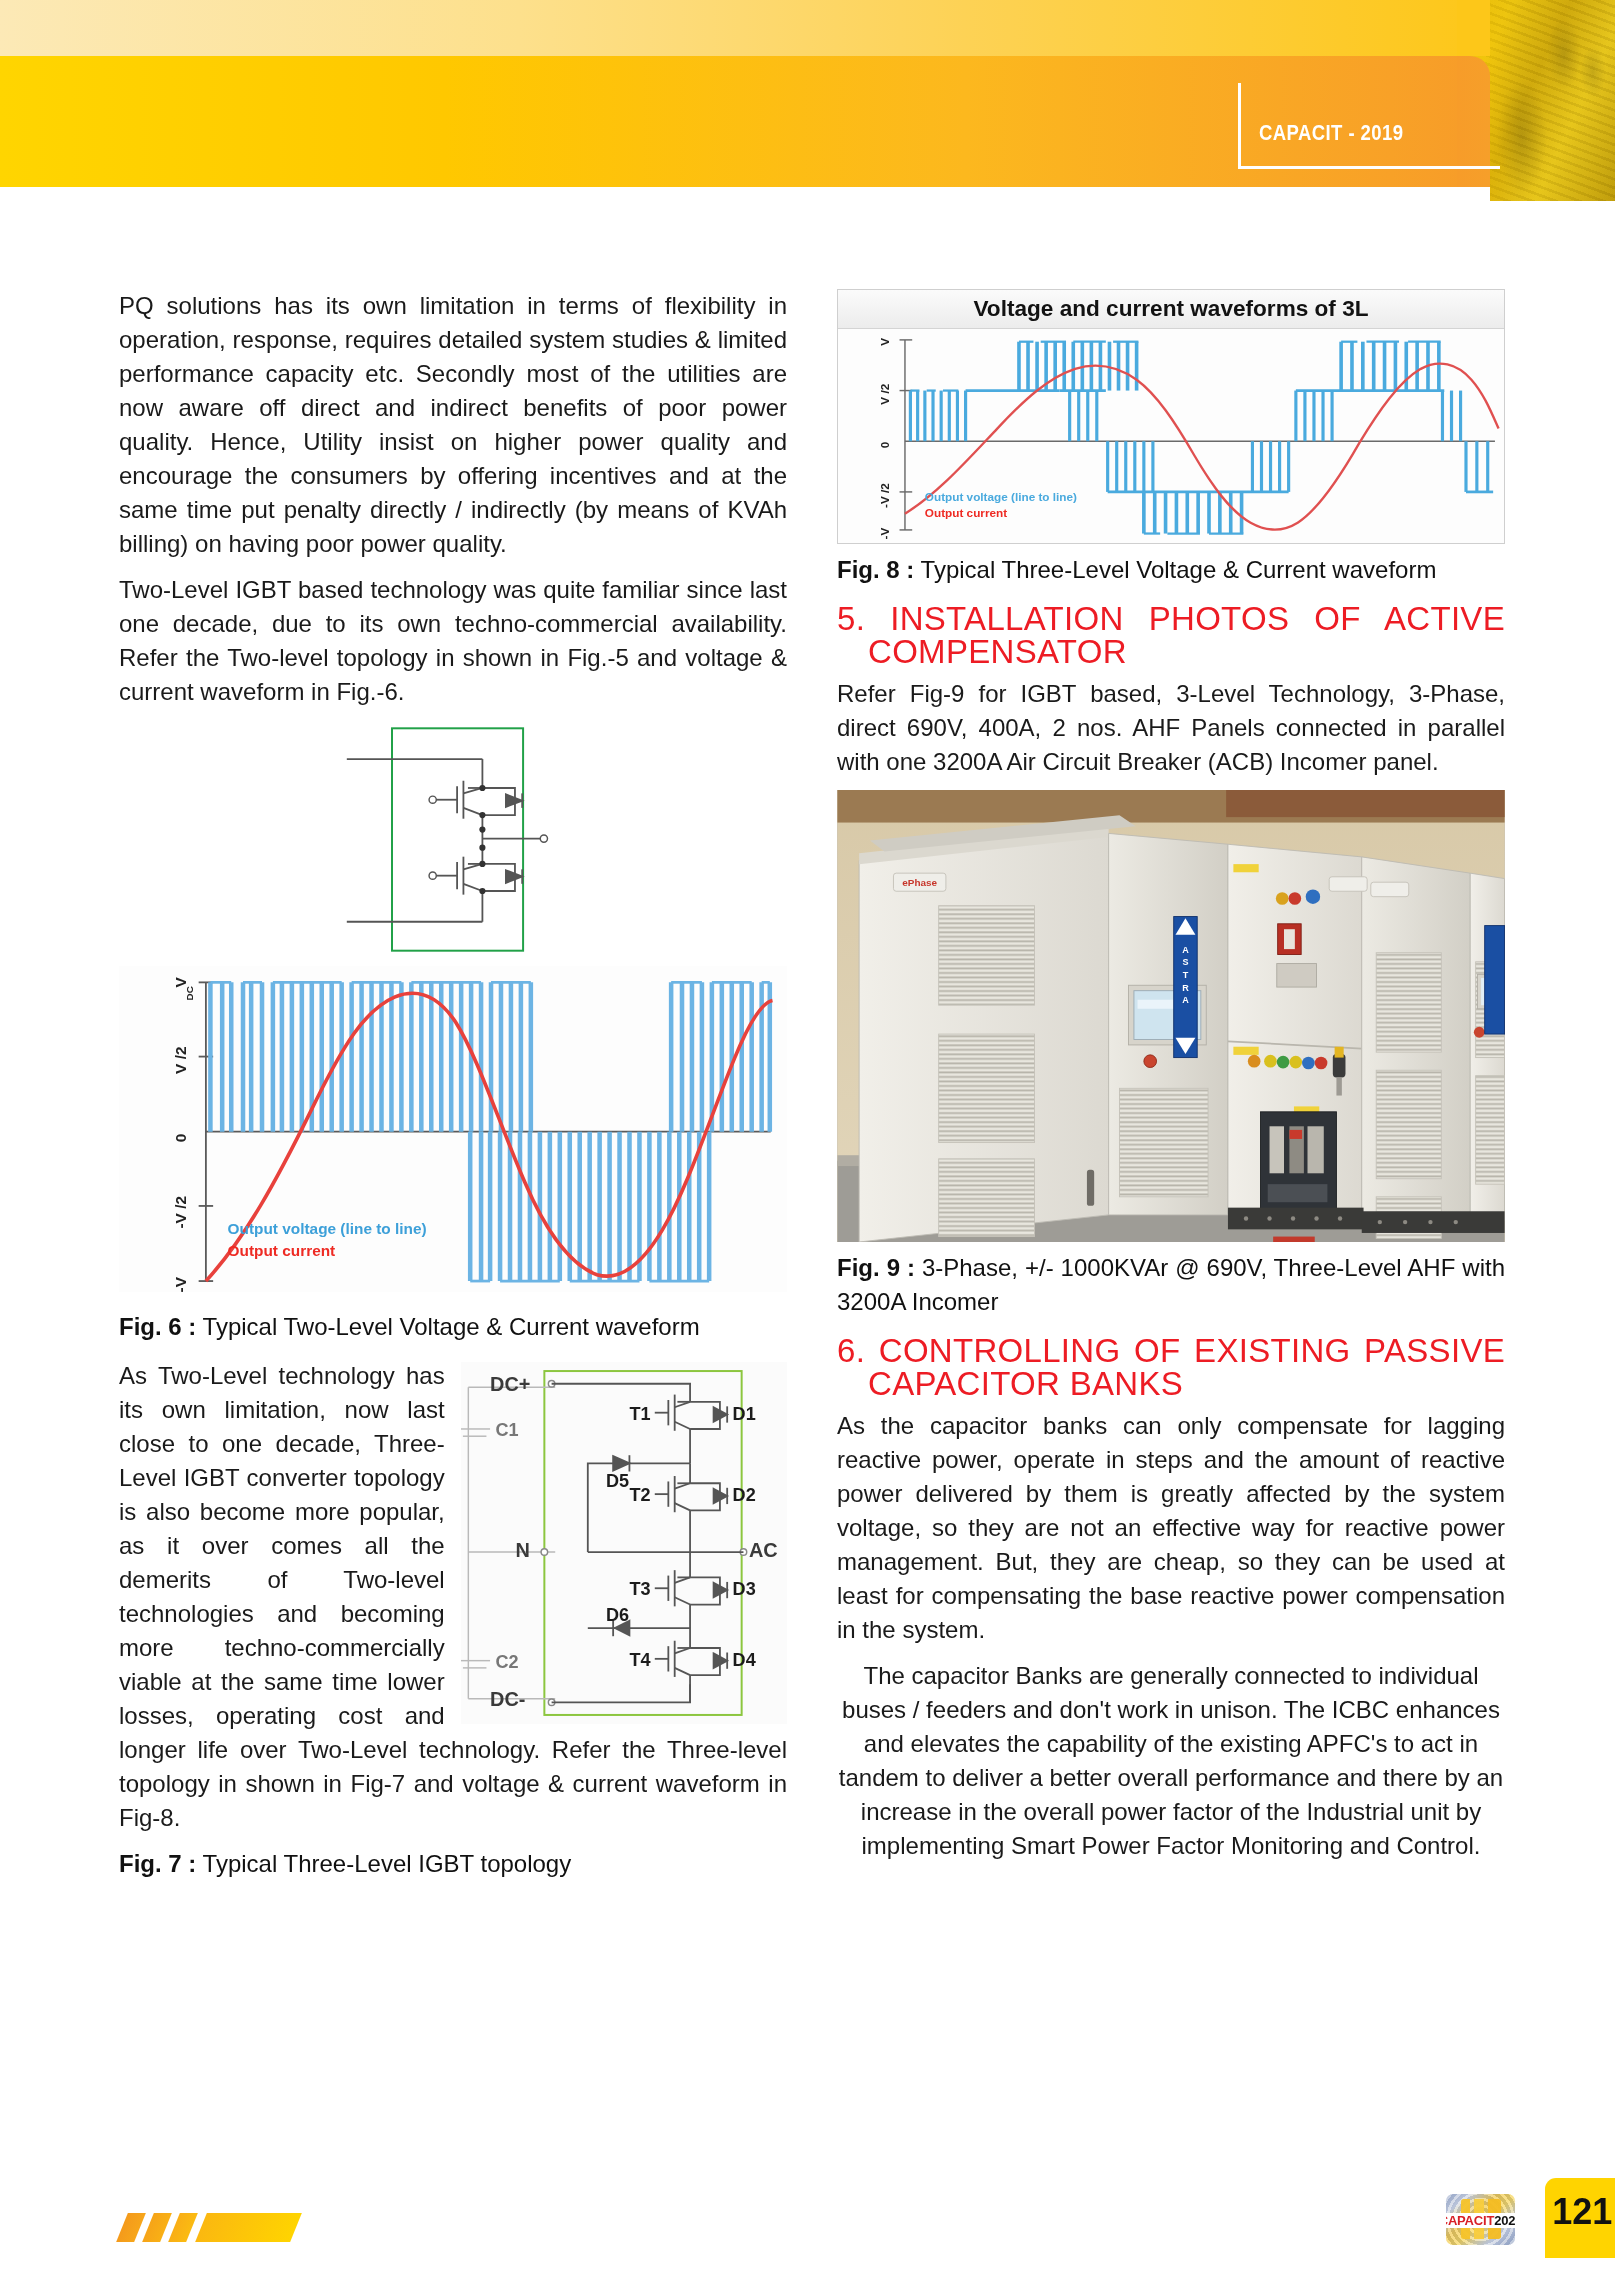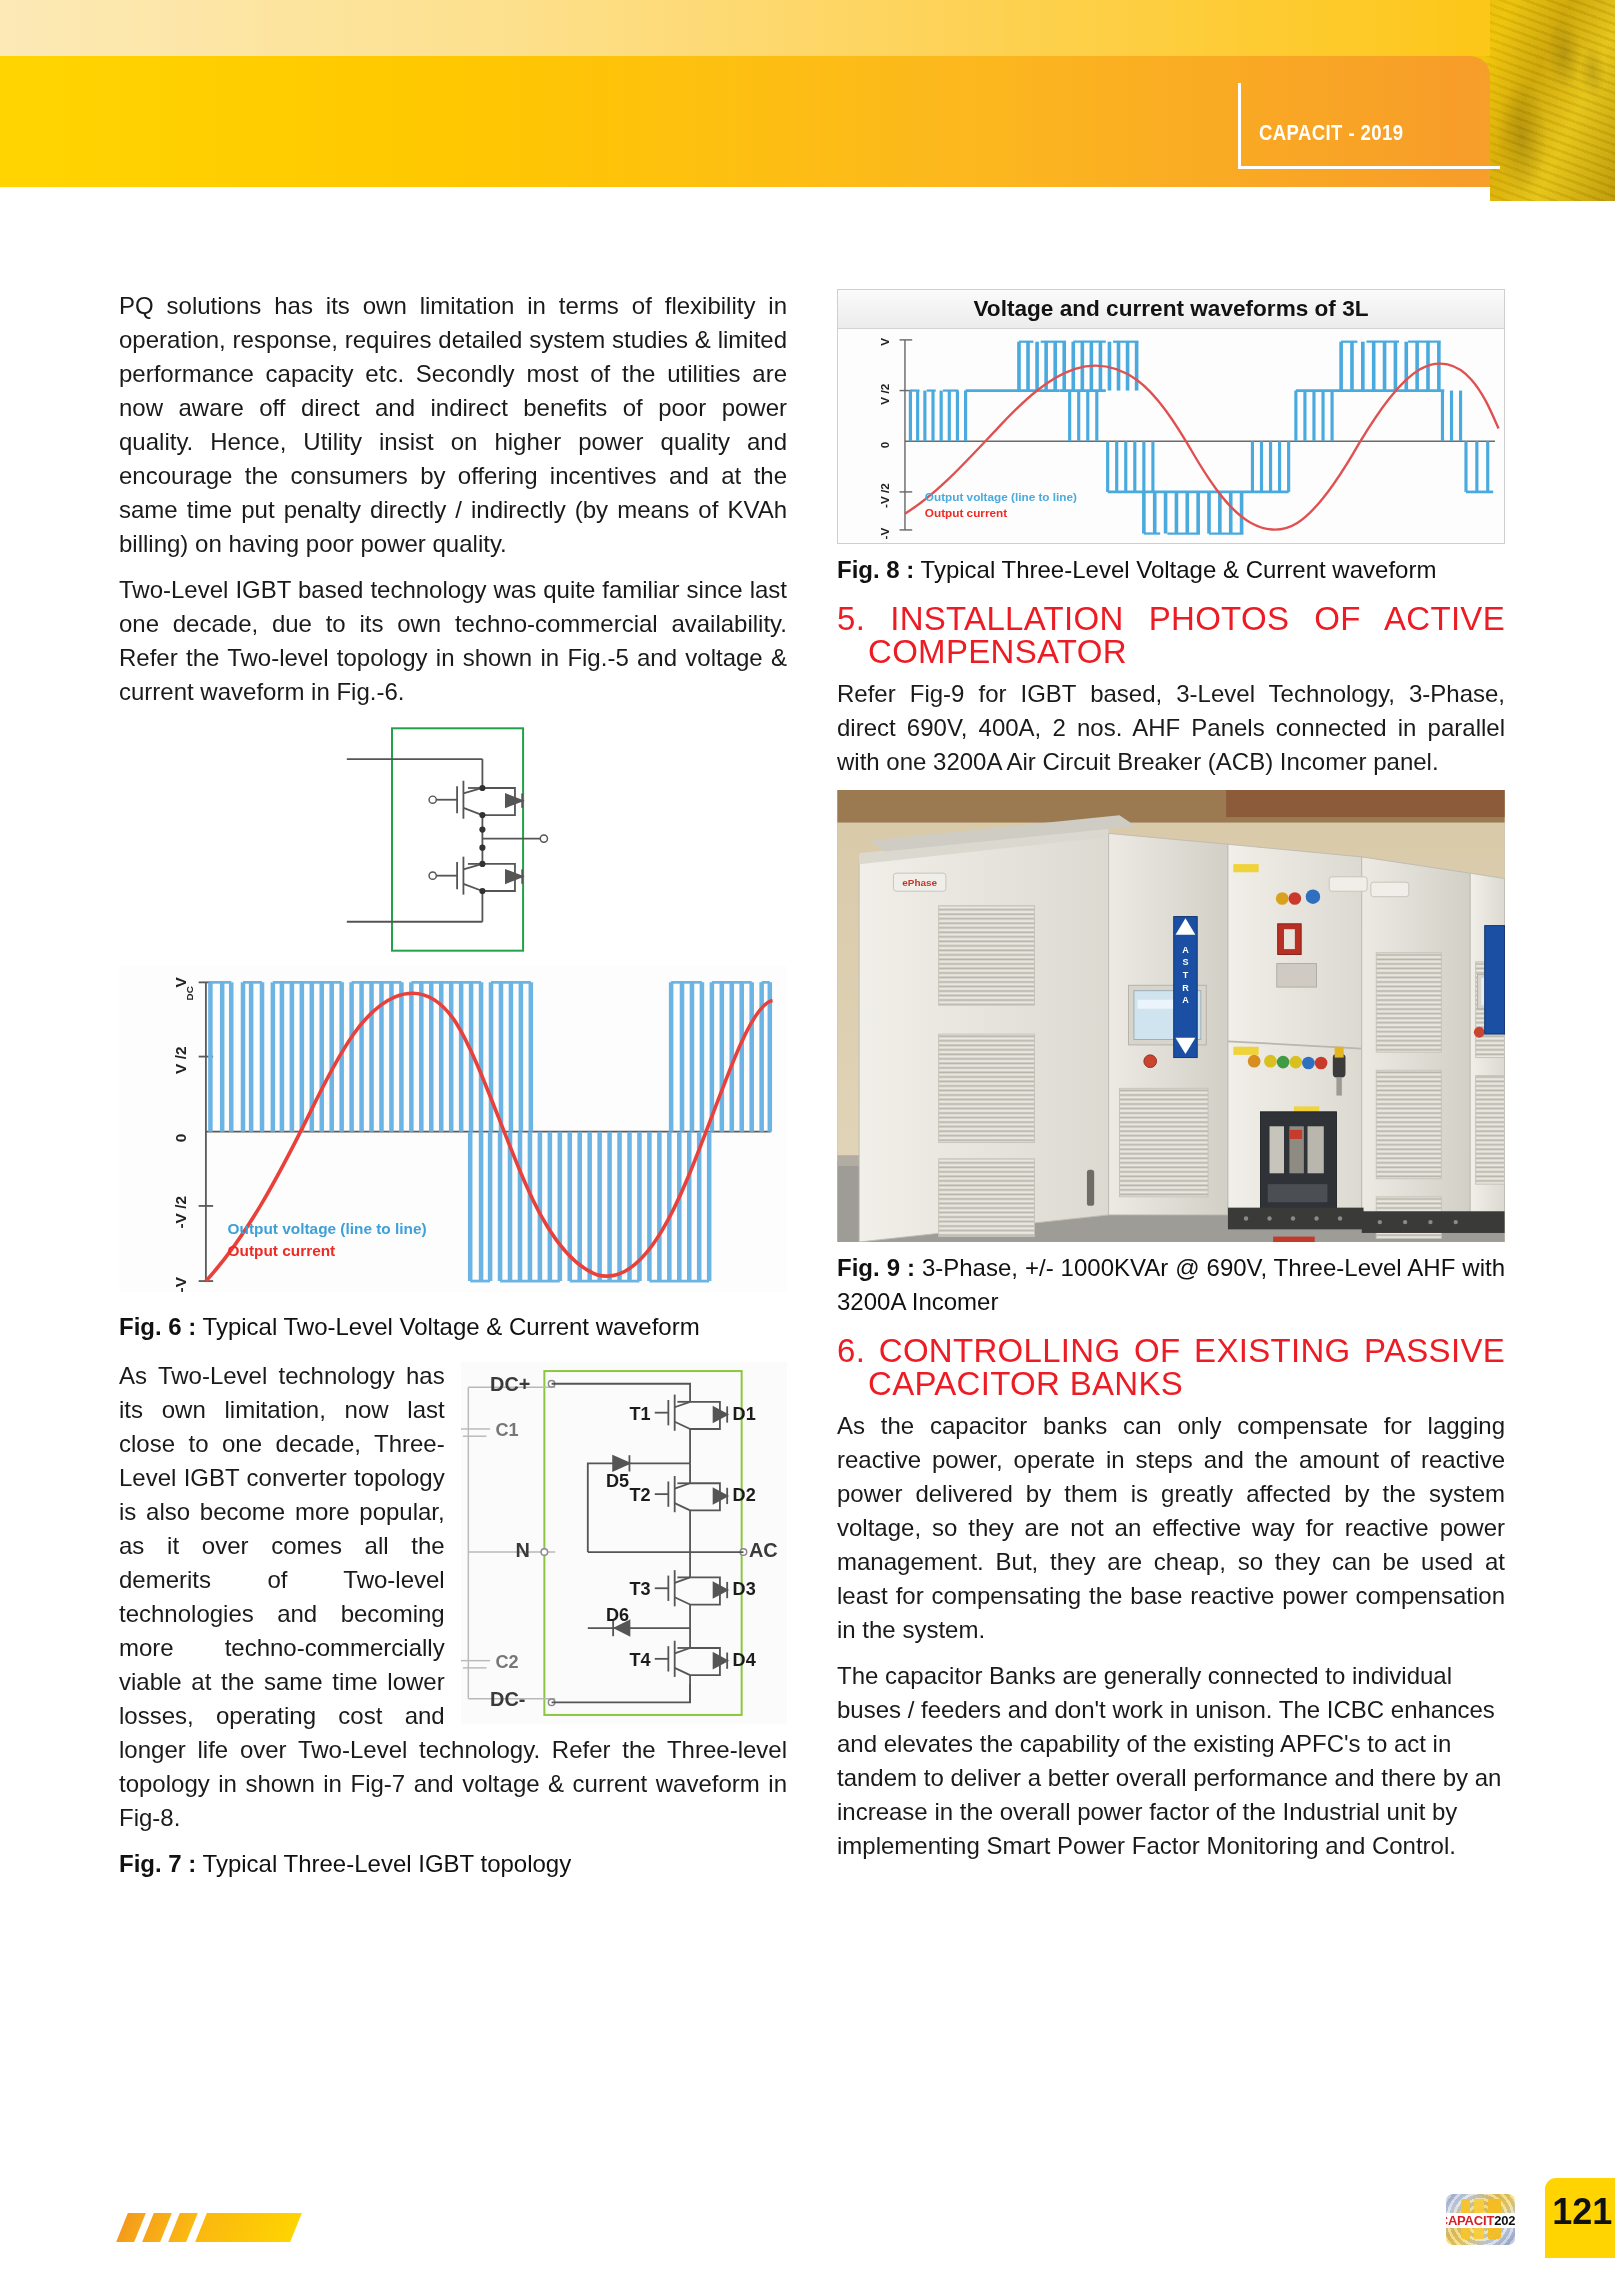--- a/index.html
+++ b/index.html
@@ -118,21 +118,21 @@
   p.body {
     margin: 0 0 11.8px 0;
     font-family: "Liberation Sans Narrow","Liberation Sans", sans-serif;
     font-size: 24px;
     line-height: 34px;
     color: #1a1a1a;
     text-align: justify;
     text-justify: inter-word;
     transform: scaleX(1);
   }
-  p.body.last { text-align: left; }
+  p.body.last { text-align: center; }
 
   .fig-caption {
     margin: 7.2px 0 14.5px 0;
     font-family: "Liberation Sans Narrow","Liberation Sans", sans-serif;
     font-size: 24px;
     line-height: 34px;
     color: #111;
     text-align: justify;
   }
   .fig-caption b { font-weight: 700; }

